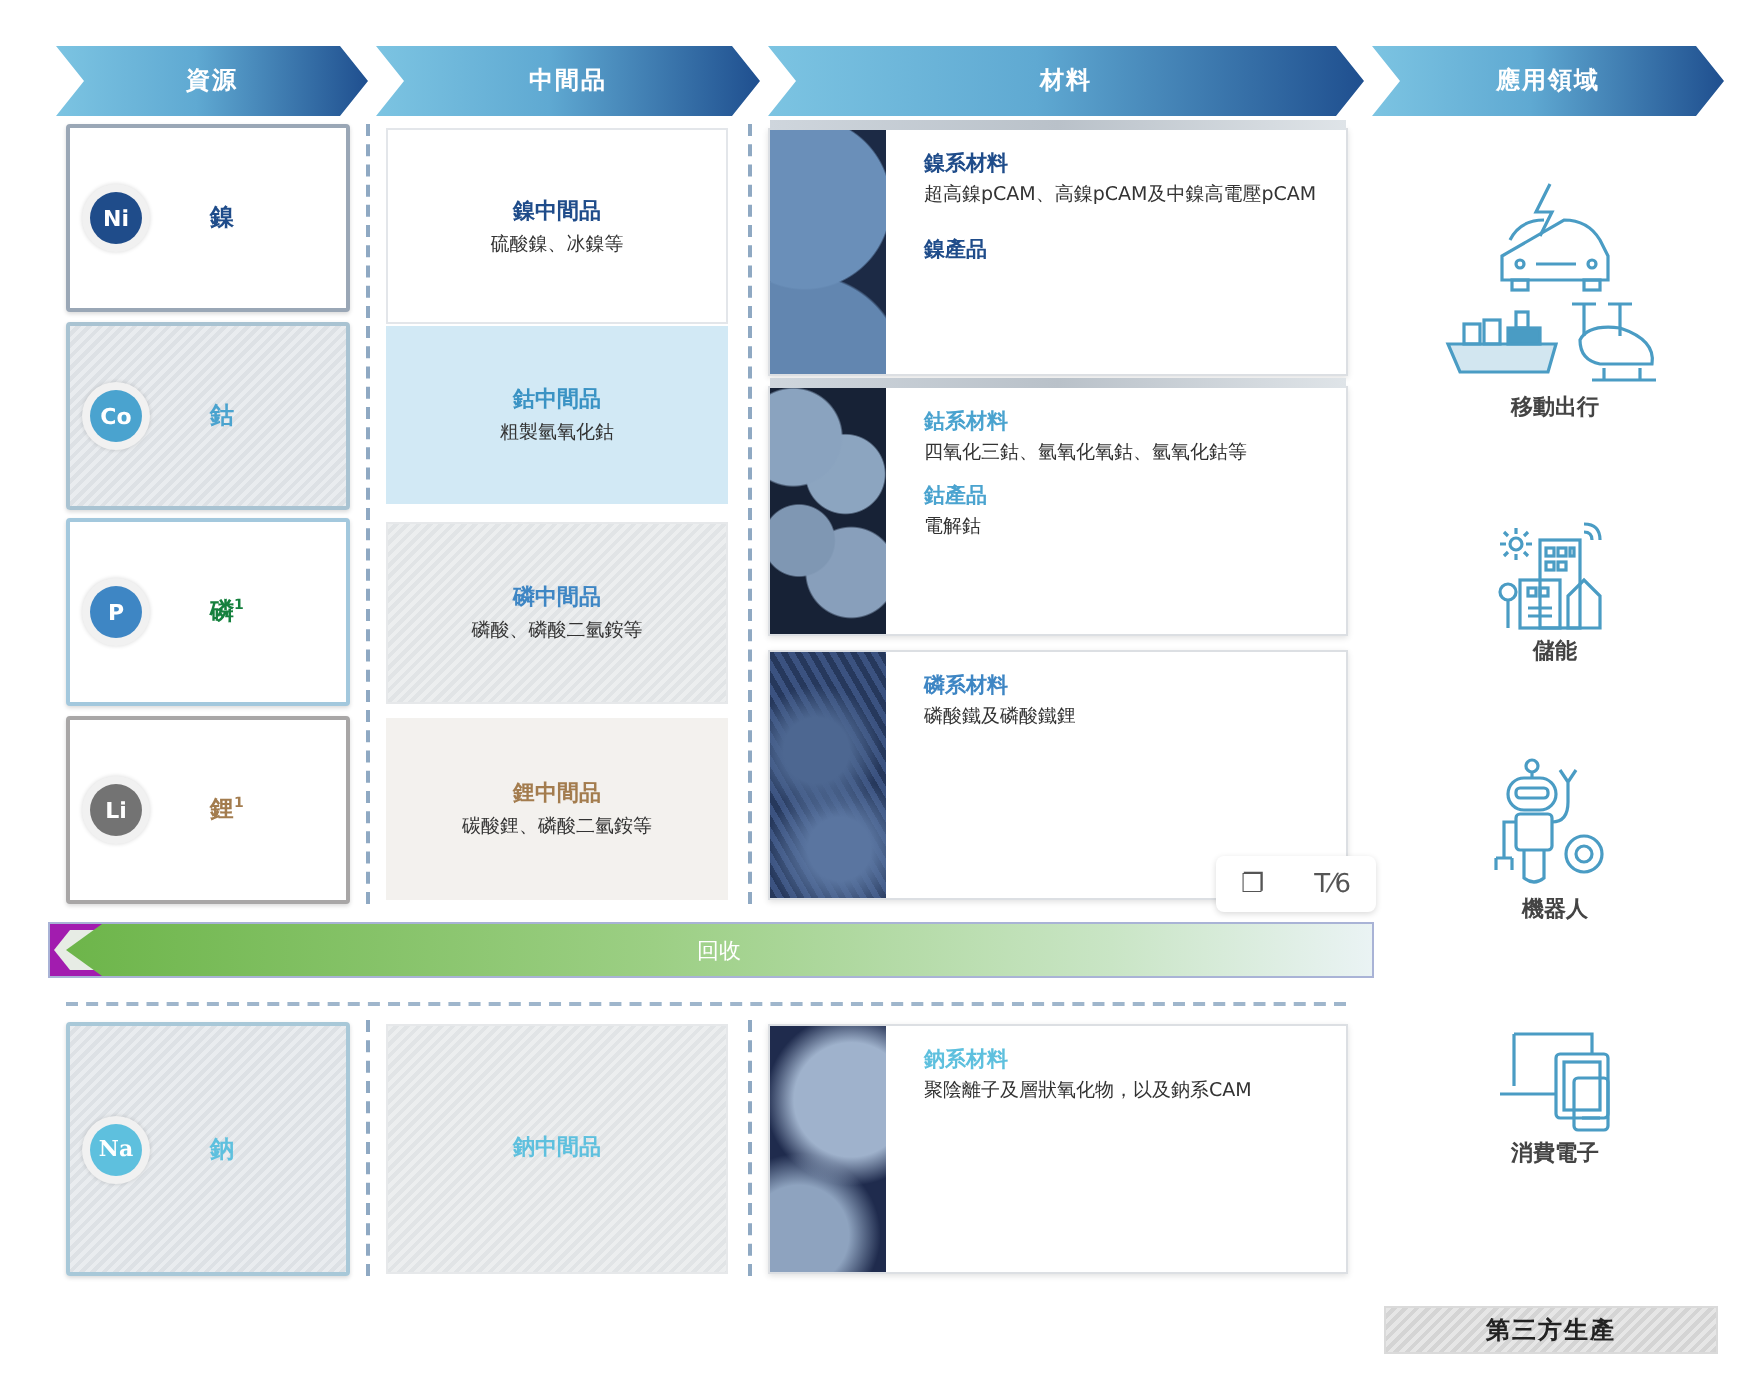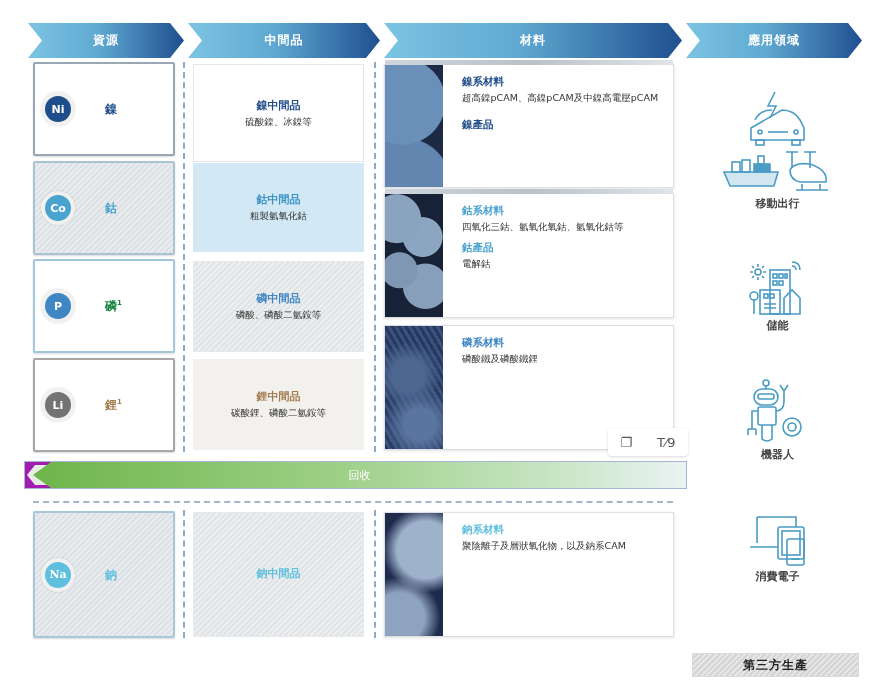--- a/index.html
+++ b/index.html
@@ -211,21 +211,21 @@
 <div class="mat-card" style="top:512px;height:125px;">
   <div class="mat-img img-na"></div>
   <div class="mat-text" style="right:30px;">
     <div class="h" style="color:#5ec0de;">鈉系材料</div>
     <div class="d">聚陰離子及層狀氧化物，以及鈉系CAM</div>
   </div>
 </div>
 
 <div class="toolbar-float">
   <span class="ic">❐</span>
-  <span class="ic">T⁄9</span>
+  <span class="ic">T⁄6</span>
 </div>
 
 <div class="recycle">
   <div class="tip"></div>
   <div class="bar">
       <span>回收</span>
     </div>
 </div>
 
 <div class="app" style="top:90px;">

